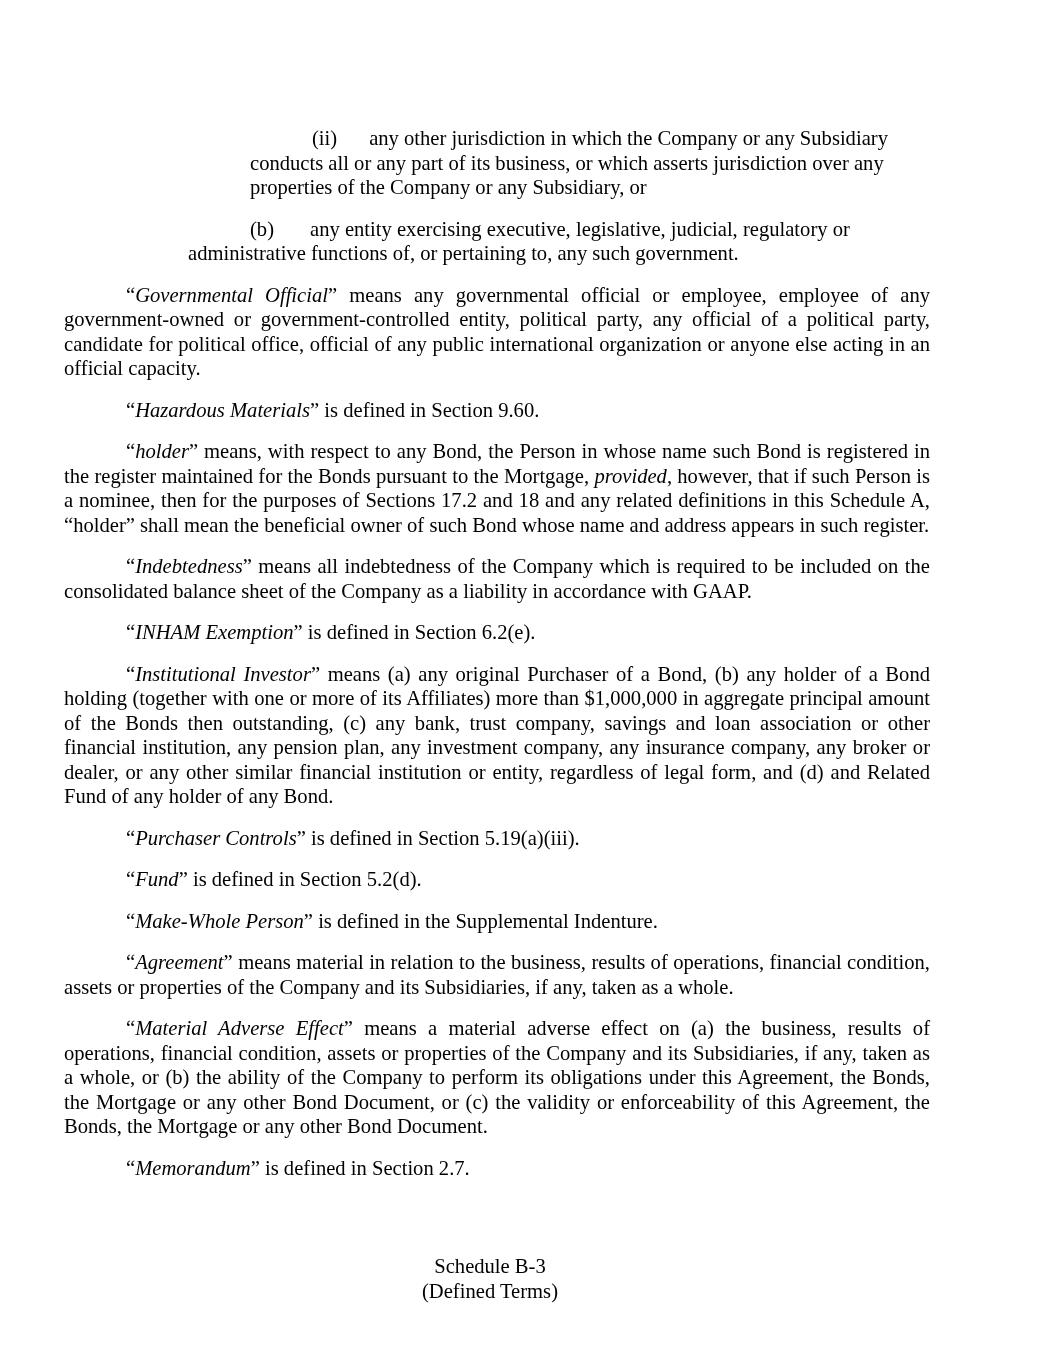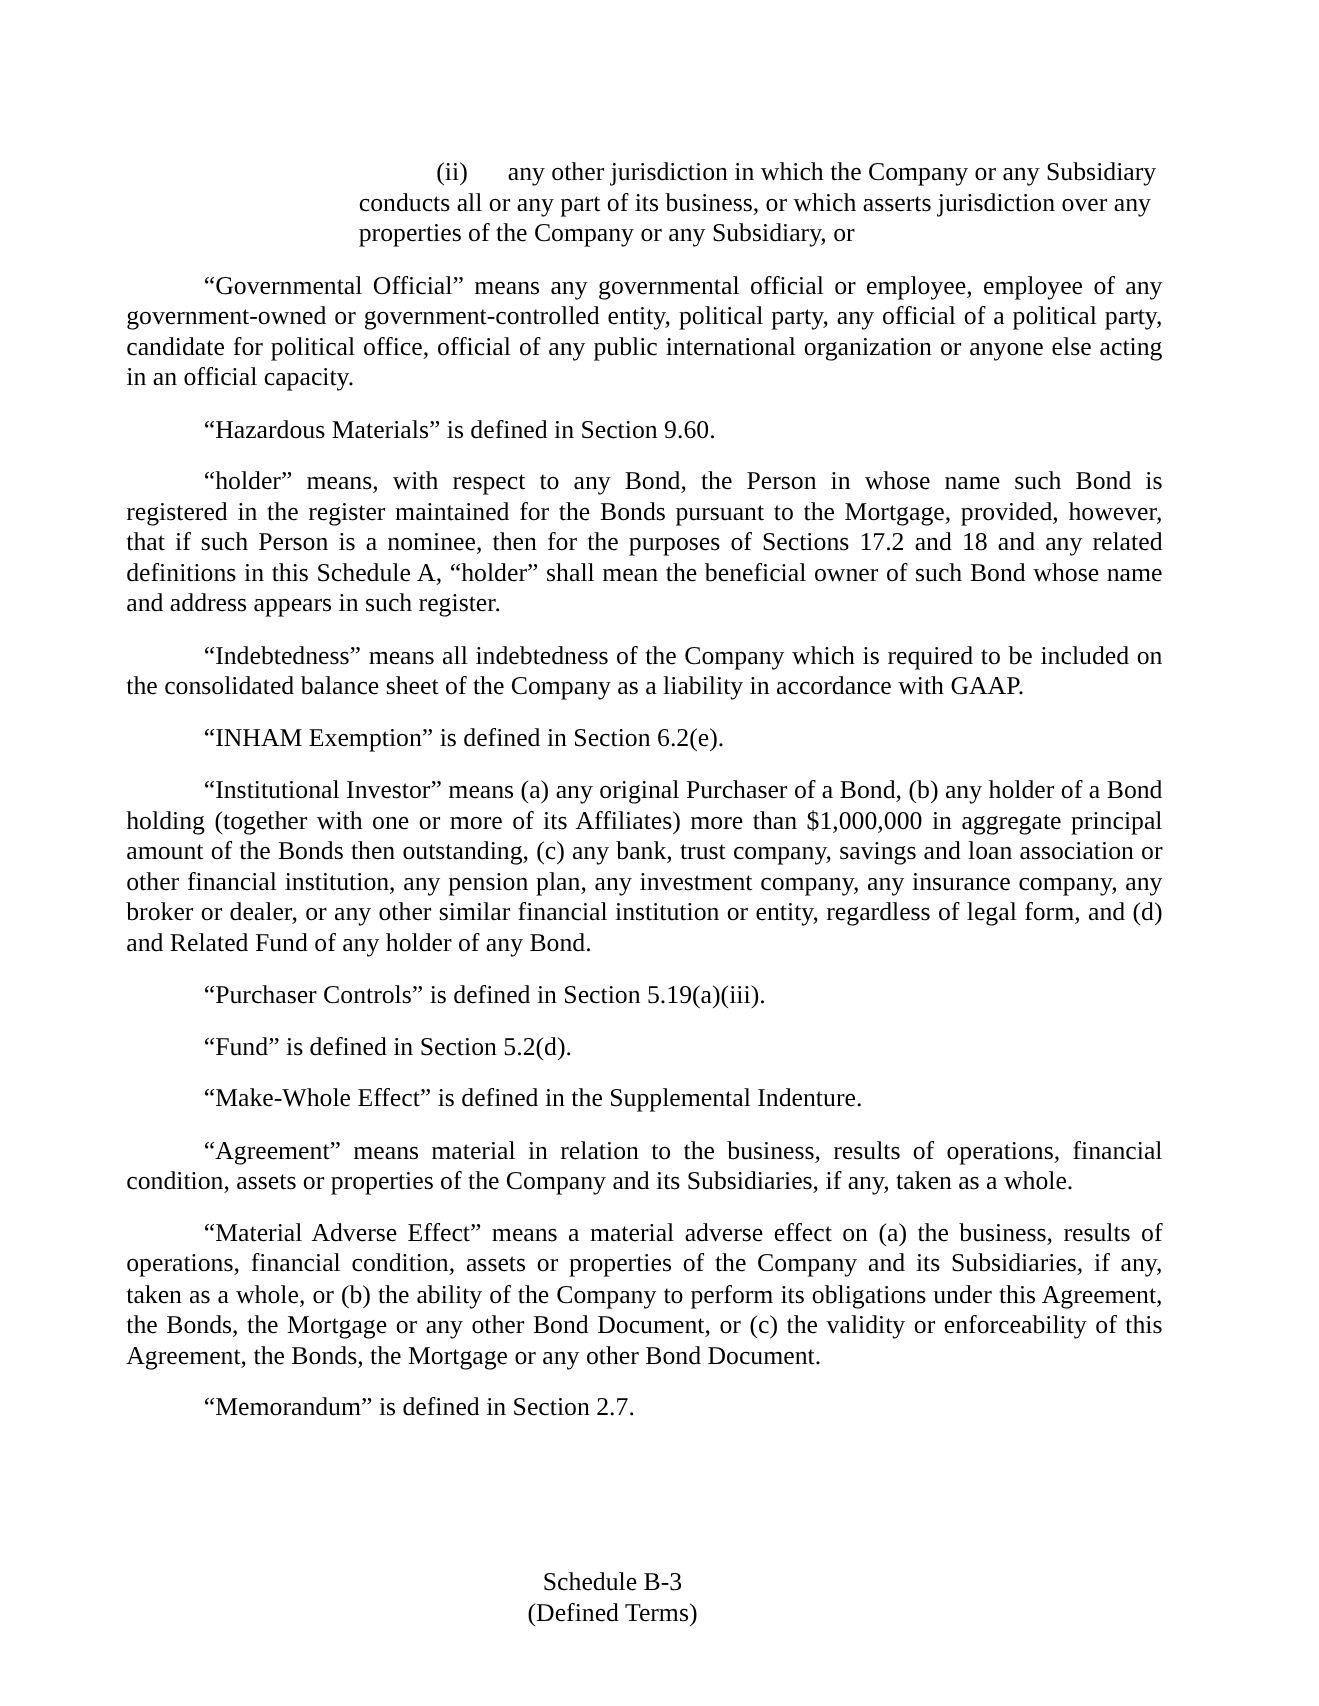--- a/index.html
+++ b/index.html
@@ -10,21 +10,21 @@
   .page {
     position: relative;
     width: 1055px;
     height: 1365px;
     background: #ffffff;
     color: #000000;
     font-family: "Liberation Serif", serif;
     font-size: 20.6px;
     line-height: 24.5px;
     box-sizing: border-box;
-    padding: 126px 125px 0 101px;
+    padding: 126px 125px 0 64px;
     overflow: hidden;
   }
   .content p {
     margin: 0 0 17px 0;
     padding: 0;
   }
   p.body {
     text-align: justify;
     text-indent: 62px;
   }
@@ -34,48 +34,49 @@
     text-align: left;
   }
   p.clause-1 {
     margin-left: 124px;
     text-indent: 62px;
     text-align: left;
   }
   .tab { display: inline-block; }
   p.clause-2 .tab { width: 32px; }
   p.clause-1 .tab { width: 36px; }
-  .it { }
+  .it { font-style: italic; }
   .footer {
     position: absolute;
     top: 1254px;
     left: 0;
     width: 980px;
     text-align: center;
     font-family: "Liberation Serif", serif;
     font-size: 20.6px;
     line-height: 24.5px;
     color: #000000;
   }
 </style>
 </head>
 <body>
 
 <div class="page">
   <div class="content">
       <p class="clause-2"><span>(ii)</span><span class="tab"></span><span>any other jurisdiction in which the Company or any Subsidiary conducts all or any part of its business, or which asserts jurisdiction over any properties of the Company or any Subsidiary, or</span></p>
+      <p class="clause-1"><span>(b)</span><span class="tab"></span><span>any entity exercising executive, legislative, judicial, regulatory or administrative functions of, or pertaining to, any such government.</span></p>
       <p class="body"><span>“</span><span class="it">Governmental Official</span><span>” means any governmental official or employee, employee of any government-owned or government-controlled entity, political party, any official of a political party, candidate for political office, official of any public international organization or anyone else acting in an official capacity.</span></p>
       <p class="body"><span>“</span><span class="it">Hazardous Materials</span><span>” is defined in Section 9.60.</span></p>
       <p class="body"><span>“</span><span class="it">holder</span><span>” means, with respect to any Bond, the Person in whose name such Bond is registered in the register maintained for the Bonds pursuant to the Mortgage, </span><span class="it">provided</span><span>, however, that if such Person is a nominee, then for the purposes of Sections 17.2 and 18 and any related definitions in this Schedule A, “holder” shall mean the beneficial owner of such Bond whose name and address appears in such register.</span></p>
       <p class="body"><span>“</span><span class="it">Indebtedness</span><span>” means all indebtedness of the Company which is required to be included on the consolidated balance sheet of the Company as a liability in accordance with GAAP.</span></p>
       <p class="body"><span>“</span><span class="it">INHAM Exemption</span><span>” is defined in Section 6.2(e).</span></p>
       <p class="body"><span>“</span><span class="it">Institutional Investor</span><span>” means (a) any original Purchaser of a Bond, (b) any holder of a Bond holding (together with one or more of its Affiliates) more than $1,000,000 in aggregate principal amount of the Bonds then outstanding, (c) any bank, trust company, savings and loan association or other financial institution, any pension plan, any investment company, any insurance company, any broker or dealer, or any other similar financial institution or entity, regardless of legal form, and (d) and Related Fund of any holder of any Bond.</span></p>
       <p class="body"><span>“</span><span class="it">Purchaser Controls</span><span>” is defined in Section 5.19(a)(iii).</span></p>
       <p class="body"><span>“</span><span class="it">Fund</span><span>” is defined in Section 5.2(d).</span></p>
-      <p class="body"><span>“</span><span class="it">Make-Whole Effect</span><span>” is defined in the Supplemental Indenture.</span></p>
+      <p class="body"><span>“</span><span class="it">Make-Whole Person</span><span>” is defined in the Supplemental Indenture.</span></p>
       <p class="body"><span>“</span><span class="it">Agreement</span><span>” means material in relation to the business, results of operations, financial condition, assets or properties of the Company and its Subsidiaries, if any, taken as a whole.</span></p>
       <p class="body"><span>“</span><span class="it">Material Adverse Effect</span><span>” means a material adverse effect on (a) the business, results of operations, financial condition, assets or properties of the Company and its Subsidiaries, if any, taken as a whole, or (b) the ability of the Company to perform its obligations under this Agreement, the Bonds, the Mortgage or any other Bond Document, or (c) the validity or enforceability of this Agreement, the Bonds, the Mortgage or any other Bond Document.</span></p>
       <p class="body"><span>“</span><span class="it">Memorandum</span><span>” is defined in Section 2.7.</span></p>
     </div>
   <div class="footer">
     <div>Schedule B-3</div>
     <div>(Defined Terms)</div>
   </div>
 </div>
 

